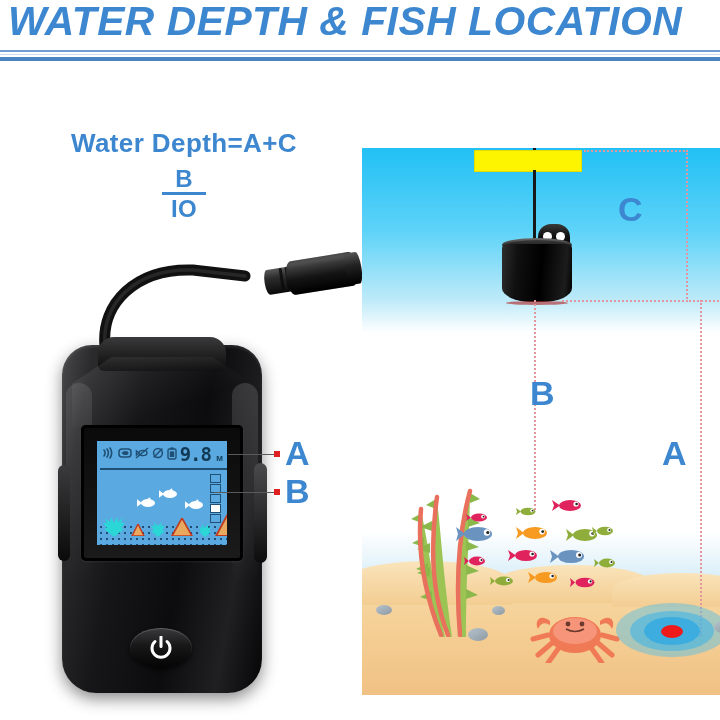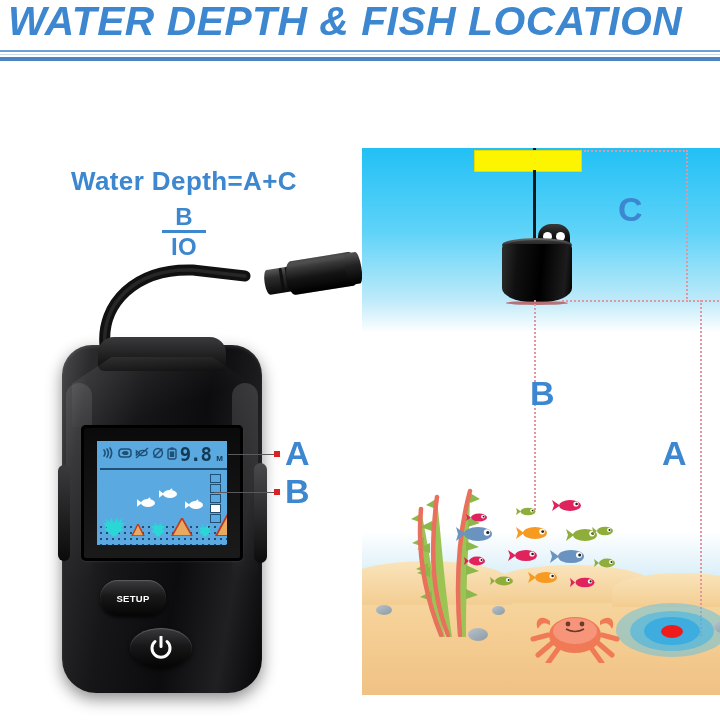--- a/index.html
+++ b/index.html
@@ -24,21 +24,21 @@
     transform:scaleX(1.02);
     transform-origin:left center;
   }
   .header-rule { position:absolute; left:0; width:720px; }
   .rule-a { top:50px; height:2px; background:#6f9fd0; }
   .rule-b { top:54px; height:1px; background:#c8dcee; }
   .rule-c { top:57px; height:4px; background:#4a85c2; }
 
   
   .formula-block { position:absolute; left:14px; top:128px; width:340px; color:#3c87cf; }
-  .f-line1 { font-size:26px; font-weight:bold; text-align:center; letter-spacing:0.4px;margin-top:38px; }
+  .f-line1 { font-size:26px; font-weight:bold; text-align:center; letter-spacing:0.4px; }
   .f-line2 {
     display:flex; align-items:center; justify-content:center;
     margin-top:10px; font-size:26px; font-weight:bold; letter-spacing:0.4px;
   }
   .frac { display:inline-flex; flex-direction:column; align-items:center; margin:0 1px; }
   .frac .num { font-size:24px; line-height:20px; }
   .frac .bar { width:44px; height:3px; background:#3c87cf; margin:3px 0; }
   .frac .den { font-size:24px; line-height:22px; }
 
   
@@ -392,21 +392,20 @@
               <path d="M8 13 L14 8 L12 7 L14 3 L11 4 L11 0 L8 4 Z"></path>
             </g>
           </svg>
           <svg class="rock" style="left:118px; width:28px; height:24px" viewBox="0 0 28 24">
             <path d="M1 24 L14 0 L27 24 Z" fill="#e8a95e" stroke="#c03a20" stroke-width="1.8"></path>
           </svg>
         </div>
       </div>
 
       <div class="btn-row">
-        <div class="pill left">SETUP</div>
       </div>
       <div class="power-btn">
         <svg width="22" height="24" viewBox="0 0 22 24">
           <path d="M5 5.5 A9 9 0 1 0 17 5.5" fill="none" stroke="#fff" stroke-width="3" stroke-linecap="round"></path>
           <line x1="11" y1="1" x2="11" y2="10.5" stroke="#fff" stroke-width="3" stroke-linecap="round"></line>
         </svg>
       </div>
     </div>
   </div>
 

